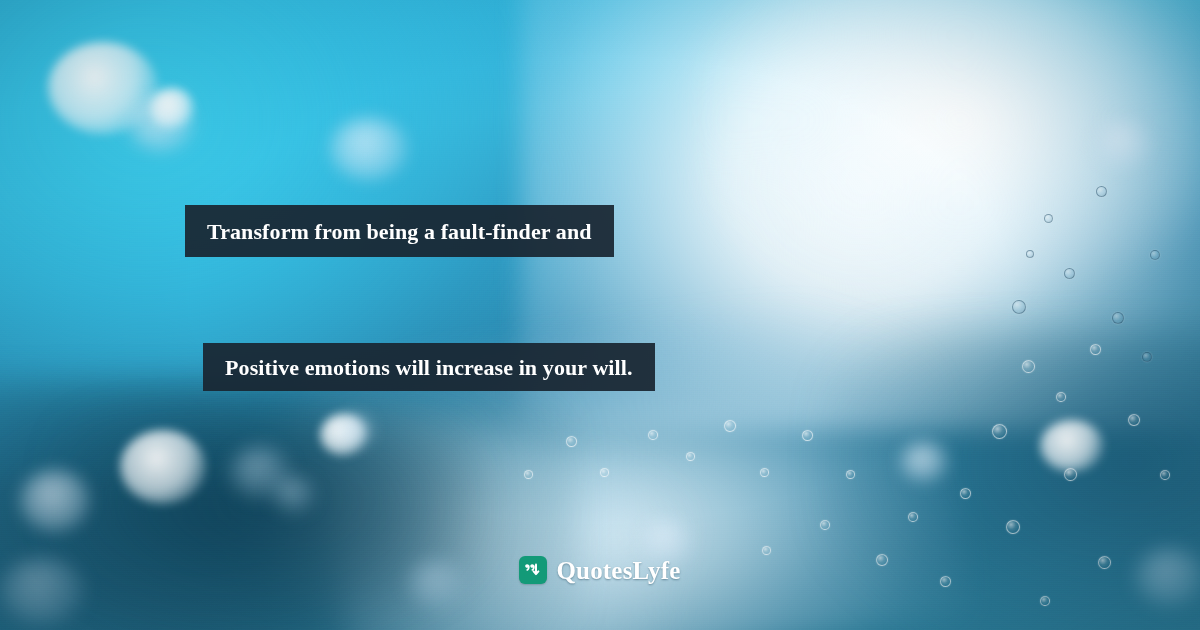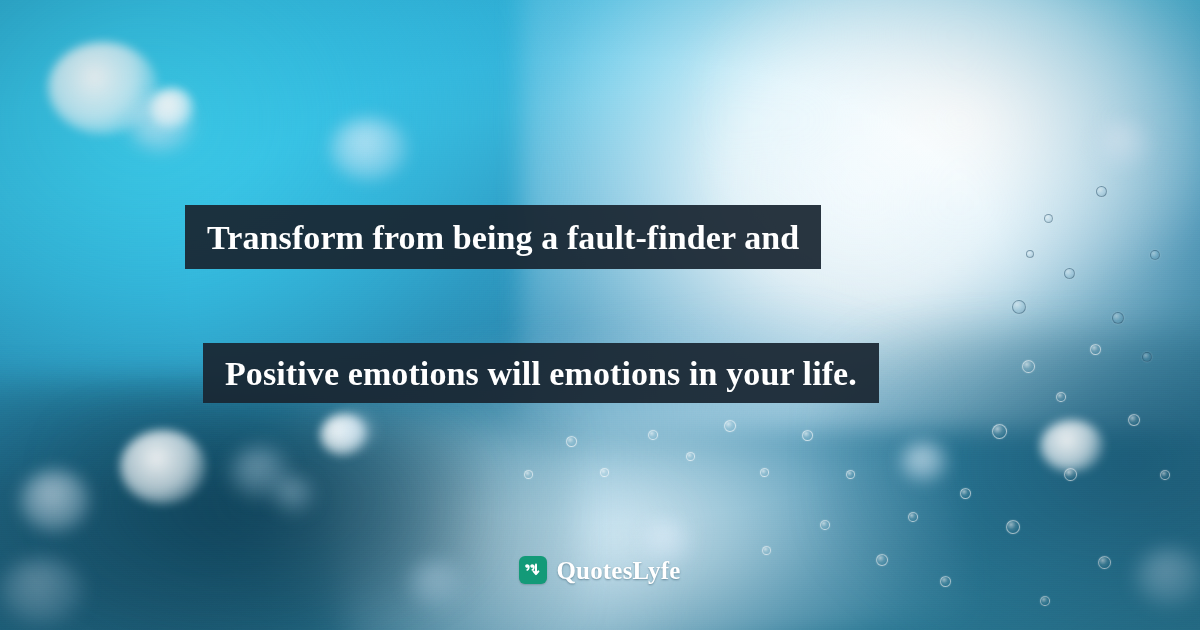--- a/index.html
+++ b/index.html
@@ -221,21 +221,21 @@
     pointer-events: none;
   }
 
   .quote-line {
     position: absolute;
     display: inline-block;
     background: rgba(25,38,50,0.93);
     color: #ffffff;
     font-family: "Liberation Serif", serif;
     font-weight: bold;
-    font-size: 34px;
+    font-size: 22px;
     letter-spacing: 0.1px;
     line-height: 1;
     white-space: nowrap;
     pointer-events: auto;
     text-rendering: optimizeLegibility;
   }
 
   .quote-line.l1 {
     left: 185px;
     top: 205px;
@@ -351,21 +351,21 @@
   <div class="bubble dark" style="left:1044px; top:214px; width:7px;  height:7px;"></div>
   <div class="bubble dark" style="left:1096px; top:186px; width:9px;  height:9px;"></div>
   <div class="bubble dark" style="left:1142px; top:352px; width:8px;  height:8px;"></div>
   <div class="bubble dark" style="left:1026px; top:250px; width:6px;  height:6px;"></div>
 
   <div class="bg-grain"></div>
   <div class="bg-vignette"></div>
 
   <div class="quote-block">
     <span class="quote-line l1">Transform from being a fault-finder and</span>
-    <span class="quote-line l3">Positive emotions will emotions in your life.</span>
+    <span class="quote-line l3">Positive emotions will increase in your will.</span>
   </div>
 
   <div class="brand">
     <span class="brand-mark">
       <svg width="20" height="20" viewBox="0 0 20 20" aria-hidden="true">
         <path d="M4.0 4.2 C3.0 4.2 2.2 5.0 2.2 6.0 C2.2 7.0 3.0 7.8 4.0 7.8
                  C4.35 7.8 4.65 7.72 4.9 7.58 C4.78 8.5 4.2 9.25 3.3 9.6
                  L3.85 10.9 C5.7 10.25 6.7 8.85 6.7 6.9 C6.7 5.3 5.55 4.2 4.0 4.2 Z" fill="#ffffff"></path>
         <path d="M9.1 4.2 C8.1 4.2 7.3 5.0 7.3 6.0 C7.3 7.0 8.1 7.8 9.1 7.8
                  C9.45 7.8 9.75 7.72 10.0 7.58 C9.88 8.5 9.3 9.25 8.4 9.6

